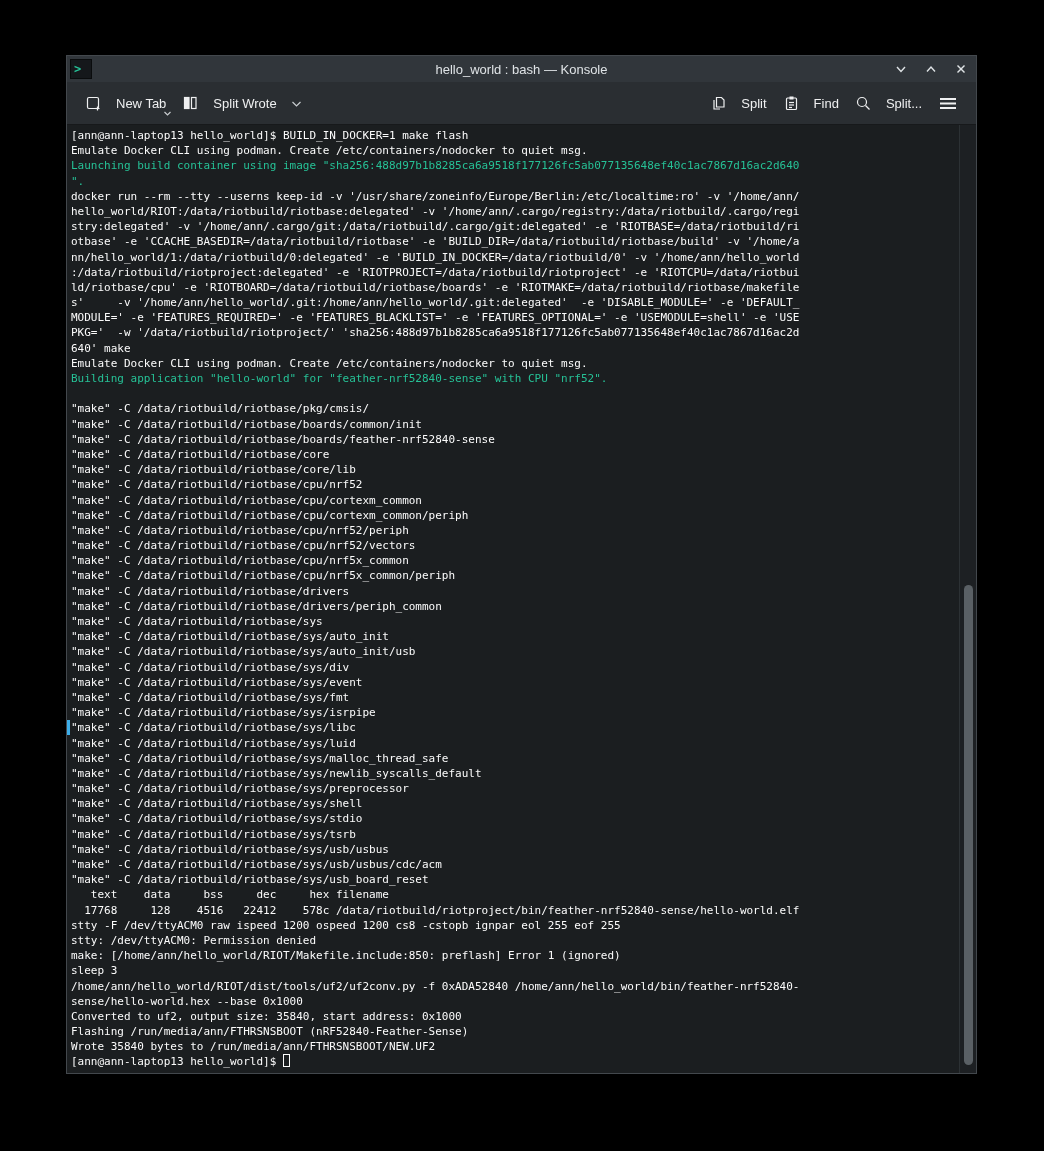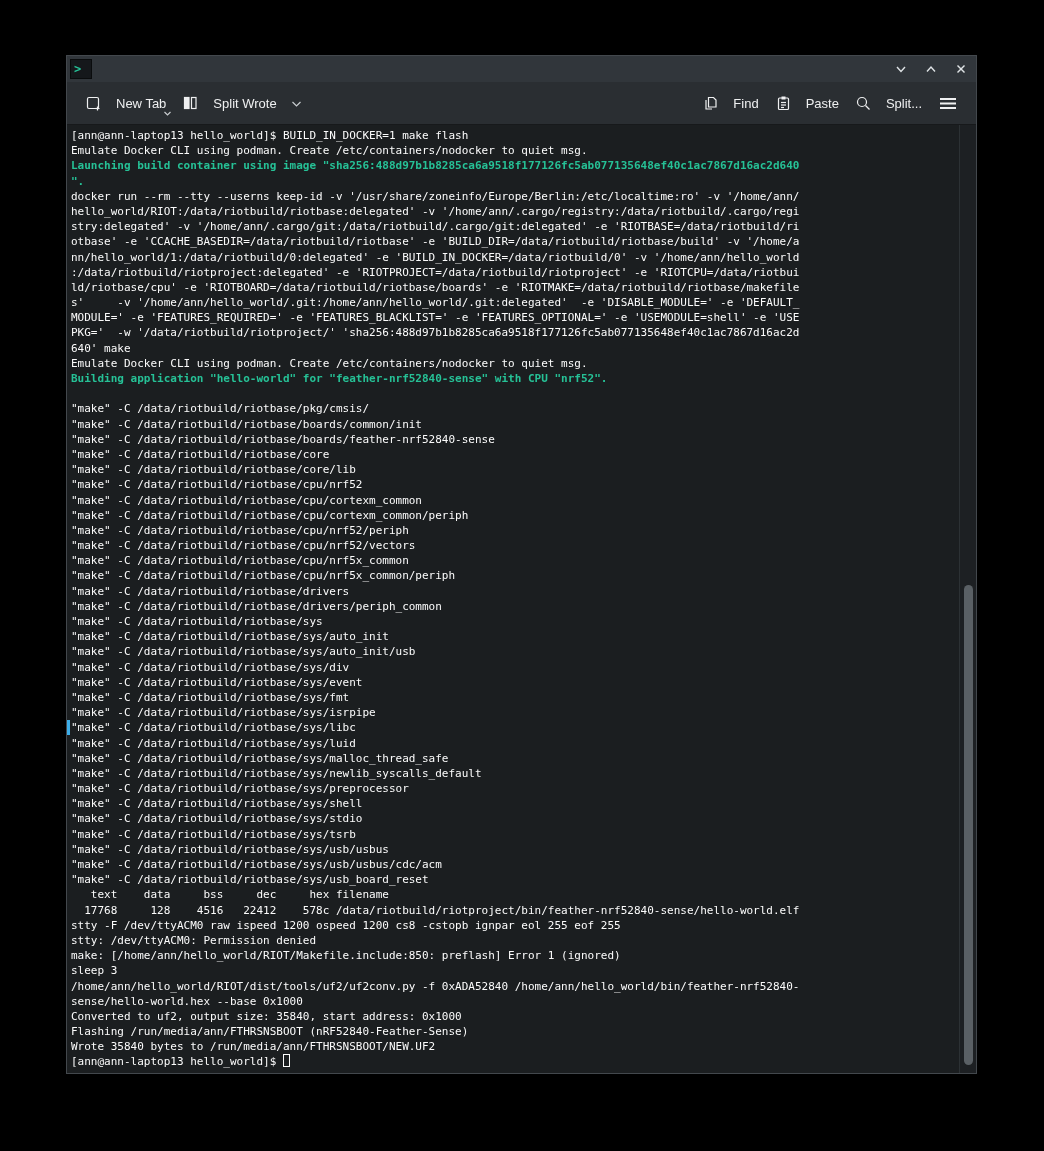--- a/index.html
+++ b/index.html
@@ -61,21 +61,21 @@
     position:relative; overflow:hidden; display:flex;
   }
   .term-text {
     flex:1; padding:3px 0 16px 4px;
     font-family:"DejaVu Sans Mono", monospace;
     font-size:11px; line-height:15.2px;
     color:var(--text,#fcfcfc);
     white-space:pre; overflow:hidden;
   }
   .tline { position:relative; height:15.2px; }
-  .tline.green { color:var(--accent-green,#26c196); font-weight:bold; }
+  .tline.green { color:var(--accent-green,#26c196); font-weight:normal; }
   .line-marker {
     position:absolute; left:-4px; top:0; width:3px; height:15px;
     background:var(--marker-blue,#3daee9);
   }
   .cursor {
     display:inline-block; width:7px; height:13px;
     border:1px solid var(--text,#fcfcfc);
     vertical-align:-2px;
   }
 
@@ -90,20 +90,21 @@
     background:var(--scrollbar-thumb,#5a6065); border-radius:4.5px;
   }
 </style>
 </head>
 <body>
 
 <div class="window">
 
   <div class="titlebar">
     <div class="app-icon">&gt;</div>
+    <div class="title">hello_world : bash — Konsole</div>
     <div class="win-controls">
       <button class="win-btn">
         <svg width="16" height="16">
           <polyline points="4,6 8,10.5 12,6"></polyline>
         </svg>
       </button>
       <button class="win-btn">
         <svg width="16" height="16">
           <polyline points="4,10.5 8,6 12,10.5"></polyline>
         </svg>
@@ -144,31 +145,31 @@
       </span>
     </button>
 
     <span class="tb-spacer"></span>
 
     <button class="tb-btn">
       <svg width="17" height="17">
         <path d="M6.5 2.5 h5 l2.5 2.5 v7 h-7.5 z"></path>
         <path d="M4 5 v9 h6"></path>
       </svg>
-      <span>Find</span>
+      <span>Split</span>
     </button>
     <button class="tb-btn">
       <svg width="17" height="17">
         <rect x="3.5" y="3" width="10" height="11.5" rx="1"></rect>
         <rect x="6.5" y="1.5" width="4" height="3" fill="#eff0f1" stroke="none"></rect>
         <line x1="6" y1="7.5" x2="11" y2="7.5"></line>
         <line x1="6" y1="10" x2="11" y2="10"></line>
         <line x1="6" y1="12.5" x2="9" y2="12.5"></line>
       </svg>
-      <span>Paste</span>
+      <span>Find</span>
     </button>
     <button class="tb-btn">
       <svg width="17" height="17">
         <circle cx="7" cy="7" r="4.5"></circle>
         <line x1="10.5" y1="10.5" x2="14.5" y2="14.5"></line>
       </svg>
       <span>Split...</span>
     </button>
     <button class="tb-btn">
       <svg width="20" height="15" style="stroke-width:2">

